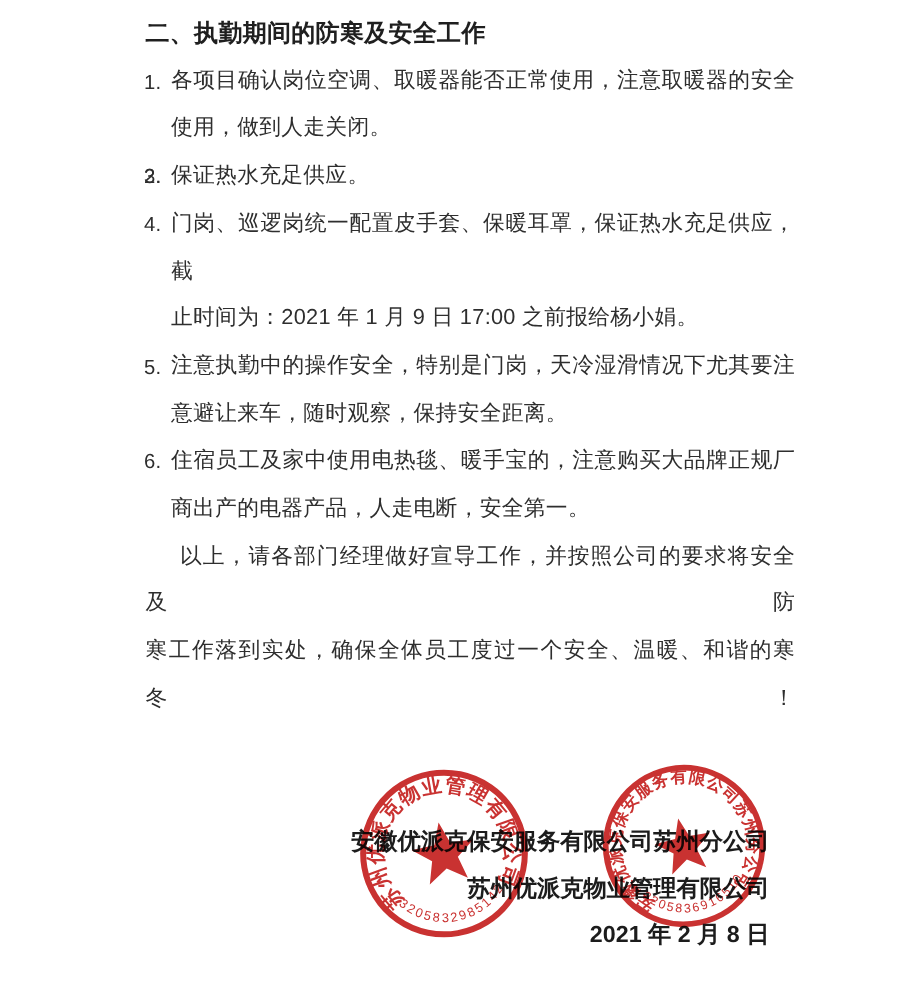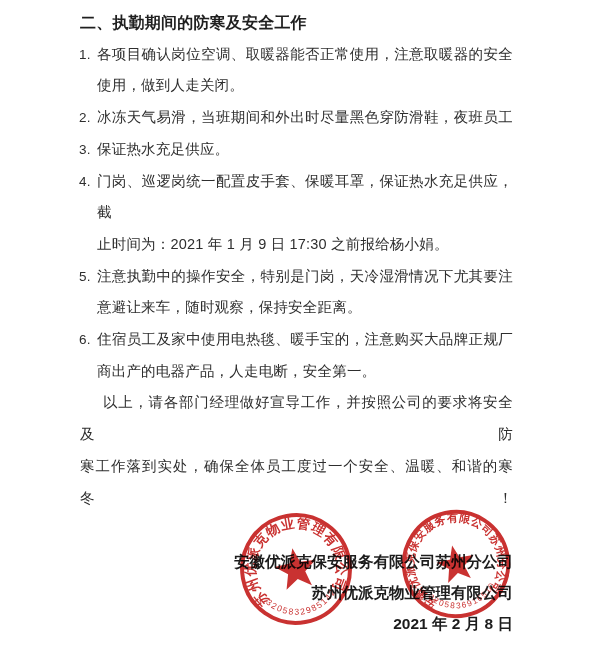--- a/index.html
+++ b/index.html
@@ -9,21 +9,21 @@
     font-family:"Liberation Sans", serif;
     color:#2e2e2e;
     overflow:hidden;
     position:relative;
   }
   .page{
     position:absolute;left:0;top:0;width:600px;height:654px;background:#ffffff;
   }
   
   .textcol{
-    position:absolute;left:80px;top:7px;width:433px;
+    position:absolute;left:97px;top:7px;width:433px;
     font-size:14.5px;line-height:31.7px;
     letter-spacing:0.2px;
   }
   .title{
     font-weight:bold;font-size:16px;color:#1f1f1f;
     white-space:nowrap;
   }
   .item{position:relative;margin-left:17px;width:416px;}
   .item .num{
     position:absolute;left:-18px;top:0;
@@ -66,32 +66,31 @@
     <div class="title">二、执勤期间的防寒及安全工作</div>
 
     <div class="item">
       <span class="num">1.</span>
       <div class="ln j">各项目确认岗位空调、取暖器能否正常使用，注意取暖器的安全</div>
       <div class="ln">使用，做到人走关闭。</div>
     </div>
 
     <div class="item">
       <span class="num">2.</span>
-      <div class="ln j">冰冻天气易滑，当班期间和外出时尽量黑色穿防滑鞋，夜班员工</div>
     </div>
 
     <div class="item">
       <span class="num">3.</span>
       <div class="ln">保证热水充足供应。</div>
     </div>
 
     <div class="item">
       <span class="num">4.</span>
       <div class="ln j">门岗、巡逻岗统一配置皮手套、保暖耳罩，保证热水充足供应，截</div>
-      <div class="ln">止时间为：2021 年 1 月 9 日 17:30 之前报给杨小娟。</div>
+      <div class="ln">止时间为：2021 年 1 月 9 日 17:00 之前报给杨小娟。</div>
     </div>
 
     <div class="item">
       <span class="num">5.</span>
       <div class="ln j">注意执勤中的操作安全，特别是门岗，天冷湿滑情况下尤其要注</div>
       <div class="ln">意避让来车，随时观察，保持安全距离。</div>
     </div>
 
     <div class="item">
       <span class="num">6.</span>

